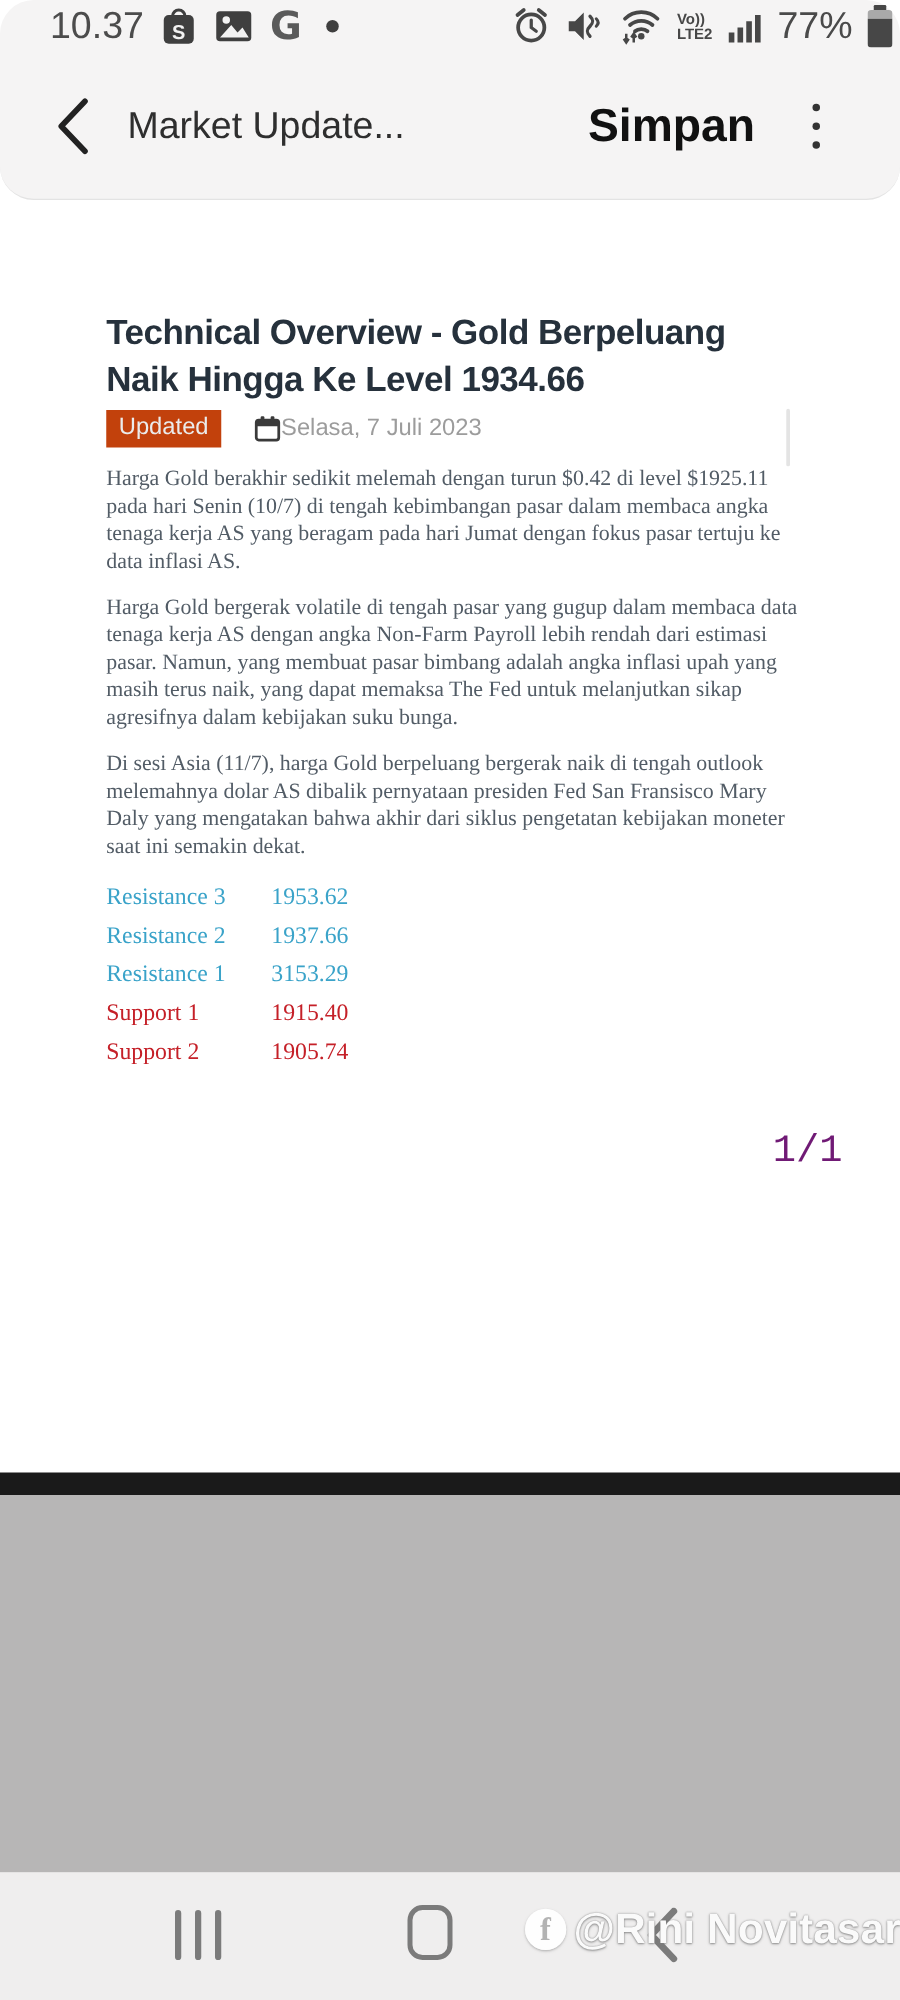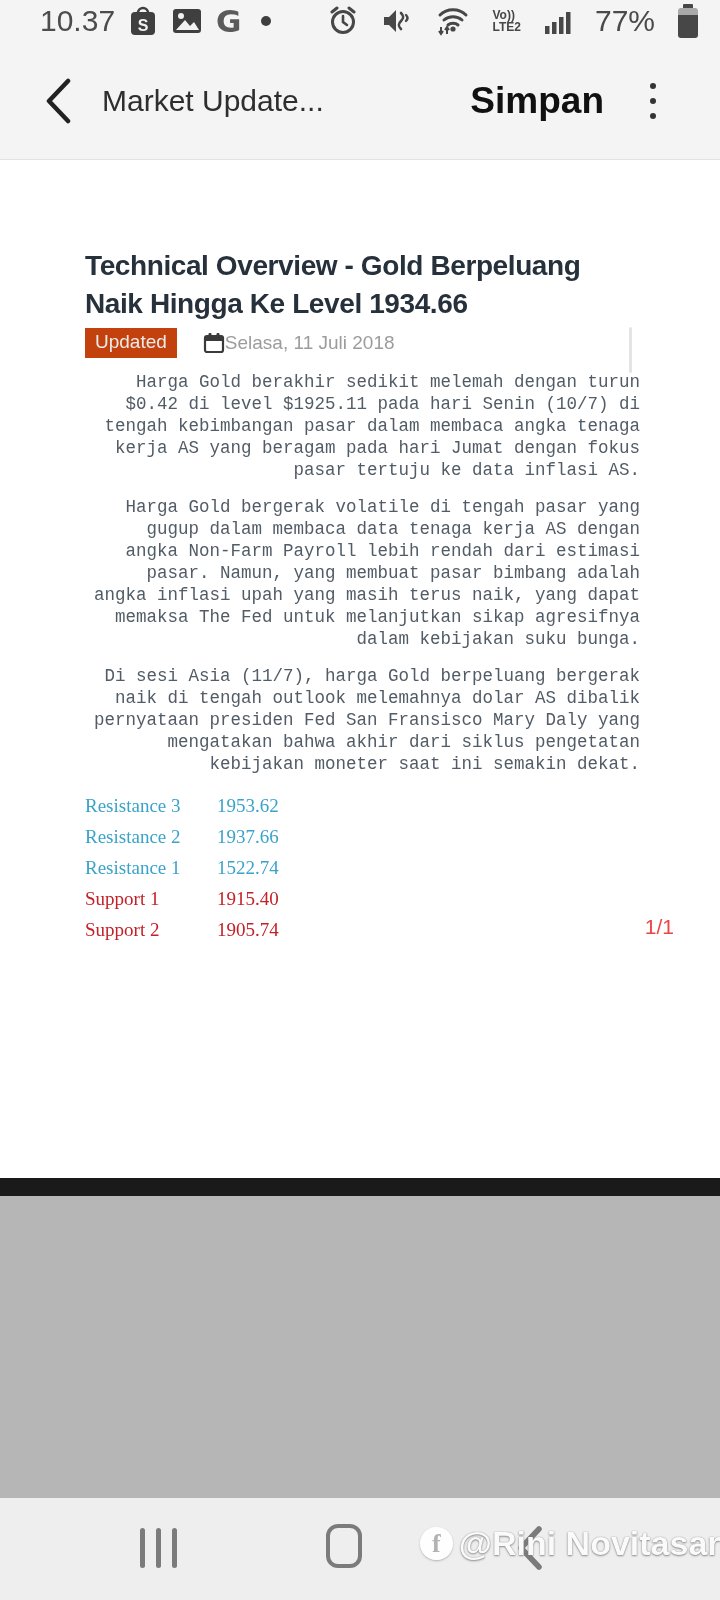--- a/index.html
+++ b/index.html
@@ -1,25 +1,25 @@
 <!DOCTYPE html>
 <html style="--res: #3aa3c9; --sup: #c52028;"><head>
 <meta charset="utf-8">
 <style>
   html,body{margin:0;padding:0;background:#ffffff;}
   body{width:720px;height:1600px;position:relative;overflow:hidden;
        font-family:"Liberation Sans",sans-serif;-webkit-font-smoothing:antialiased;}
 
   
   .top-chrome{position:absolute;left:0;top:0;width:720px;height:160px;
-              background:#f5f4f4;border-bottom:1px solid #e3e3e3;box-sizing:border-box;}
+              background:#f5f4f4;border-bottom:1px solid #e3e3e3;box-sizing:border-box;border-radius:27px;}
   .status-bar{position:absolute;left:0;top:0;width:720px;height:42px;
               display:flex;align-items:center;justify-content:space-between;}
   .sb-left{display:flex;align-items:center;gap:13px;margin-left:40px;}
-  .sb-right{display:flex;align-items:center;gap:23px;margin-right:22px;}
+  .sb-right{display:flex;align-items:center;gap:12px;margin-right:6px;}
   .sb-time{font-size:30px;color:#4c4c4c;}
   .sb-pct{font-size:30px;color:#4a4a4a;}
   .notif-dot{width:10px;height:10px;border-radius:50%;background:#3f3f3f;margin-left:6px;}
   .g-glyph{font-size:31px;font-weight:700;color:#5a5a5a;font-family:"DejaVu Sans",sans-serif;line-height:1;}
   .volte{display:flex;flex-direction:column;align-items:flex-start;line-height:1;}
   .volte span{font-size:12px;font-weight:700;color:#474747;letter-spacing:0;}
   .battery{width:20px;height:30px;border-radius:3px;overflow:hidden;display:flex;flex-direction:column;position:relative;}
   .battery:before{content:"";position:absolute;top:0;left:0;right:0;height:7px;background:#a9a9a9;}
   .battery:after{content:"";position:absolute;bottom:0;left:0;right:0;height:23px;background:#474747;}
   .battery-wrap{display:flex;flex-direction:column;align-items:center;}
@@ -35,29 +35,29 @@
 
   
   .doc{position:absolute;left:0;top:161px;width:720px;height:794px;background:#ffffff;}
   .article{position:absolute;left:85px;top:0;width:555px;}
   .article h1{margin:86px 0 4px 0;font-size:28px;line-height:38px;font-weight:700;
               color:#26313c;letter-spacing:-0.4px;font-family:"Liberation Sans",sans-serif;}
   .meta{display:flex;align-items:center;height:32px;margin-bottom:12px;}
   .badge{background:#c2410c;color:#ebebeb;font-size:19px;padding:3px 10px 5px 10px;}
   .cal-icon{margin-left:26px;display:flex;}
   .meta-date{color:#9c9c9c;font-size:19px;}
-  .article p{margin:0 0 15px 0;font-family:Liberation Mono, monospace;font-size:17.5px;
-             line-height:22px;color:#525c66;text-align:right;}
+  .article p{margin:0 0 15px 0;font-family:Liberation Serif, serif;font-size:17.5px;
+             line-height:22px;color:#525c66;}
   .section-heading{font-family:"Liberation Serif",serif;font-size:19px;color:#4f5a64;margin:5px 0 13px 0;}
   .level-row{display:flex;align-items:center;height:31px;font-family:"Liberation Serif",serif;font-size:19px;}
   .level-label{width:132px;}
   .level-row.resistance{color:var(--res,#3aa3c9);}
   .level-row.support{color:var(--sup,#c52028);}
   .doc-scrollbar{position:absolute;right:88px;top:166px;width:3px;height:46px;background:#e4e4e4;border-radius:2px;}
-  .page-ind{position:absolute;right:46px;bottom:16px;font-size:21px;color:#ef4444;}
+  .page-ind{position:absolute;right:46px;bottom:16px;font-size:31px;color:#701a75;font-family:Liberation Mono, monospace;}
 
   
   .black-bar{position:absolute;left:0;top:1178px;width:720px;height:18px;background:#1a1a1a;}
   .gray-area{position:absolute;left:0;top:1196px;width:720px;height:302px;background:#b7b6b6;}
   .nav-bar{position:absolute;left:0;top:1498px;width:720px;height:102px;background:#efeeee;}
   .nav-recents{position:absolute;left:140px;top:30px;display:flex;gap:11px;}
   .nav-recents i{width:5px;height:40px;background:#7b7b7b;border-radius:3px;display:block;}
   .nav-home{position:absolute;left:326px;top:26px;width:36px;height:44px;border:4.5px solid #7b7b7b;border-radius:12px;box-sizing:border-box;}
   .nav-back{position:absolute;left:516px;top:28px;}
   .watermark{position:absolute;right:-10px;top:26px;display:flex;align-items:center;gap:6px;z-index:5;}
@@ -163,39 +163,39 @@
     <div class="meta">
       <span class="badge">Updated</span>
       <span class="cal-icon">
         <svg width="22" height="22" viewBox="0 0 22 22">
           <rect x="2" y="4" width="18" height="16" rx="2" fill="none" stroke="#3a3a3a" stroke-width="2.2"></rect>
           <rect x="2" y="4" width="18" height="5" fill="#3a3a3a"></rect>
           <rect x="5.5" y="1" width="3" height="5" rx="1" fill="#3a3a3a"></rect>
           <rect x="13.5" y="1" width="3" height="5" rx="1" fill="#3a3a3a"></rect>
         </svg>
       </span>
-      <span class="meta-date">Selasa, 11 Juli 2018</span>
+      <span class="meta-date">Selasa, 7 Juli 2023</span>
     </div>
 
     <p>Harga Gold berakhir sedikit melemah dengan turun $0.42 di level $1925.11 pada hari Senin (10/7) di tengah kebimbangan pasar dalam membaca angka tenaga kerja AS yang beragam pada hari Jumat dengan fokus pasar tertuju ke data inflasi AS.</p>
     <p>Harga Gold bergerak volatile di tengah pasar yang gugup dalam membaca data tenaga kerja AS dengan angka Non-Farm Payroll lebih rendah dari estimasi pasar. Namun, yang membuat pasar bimbang adalah angka inflasi upah yang masih terus naik, yang dapat memaksa The Fed untuk melanjutkan sikap agresifnya dalam kebijakan suku bunga.</p>
     <p>Di sesi Asia (11/7), harga Gold berpeluang bergerak naik di tengah outlook melemahnya dolar AS dibalik pernyataan presiden Fed San Fransisco Mary Daly yang mengatakan bahwa akhir dari siklus pengetatan kebijakan moneter saat ini semakin dekat.</p>
 
 
     <div class="level-row resistance">
       <span class="level-label">Resistance 3</span>
       <span class="level-value">1953.62</span>
     </div>
     <div class="level-row resistance">
       <span class="level-label">Resistance 2</span>
       <span class="level-value">1937.66</span>
     </div>
     <div class="level-row resistance">
       <span class="level-label">Resistance 1</span>
-      <span class="level-value">1522.74</span>
+      <span class="level-value">3153.29</span>
     </div>
     <div class="level-row support">
       <span class="level-label">Support 1</span>
       <span class="level-value">1915.40</span>
     </div>
     <div class="level-row support">
       <span class="level-label">Support 2</span>
       <span class="level-value">1905.74</span>
     </div>
   </div>

